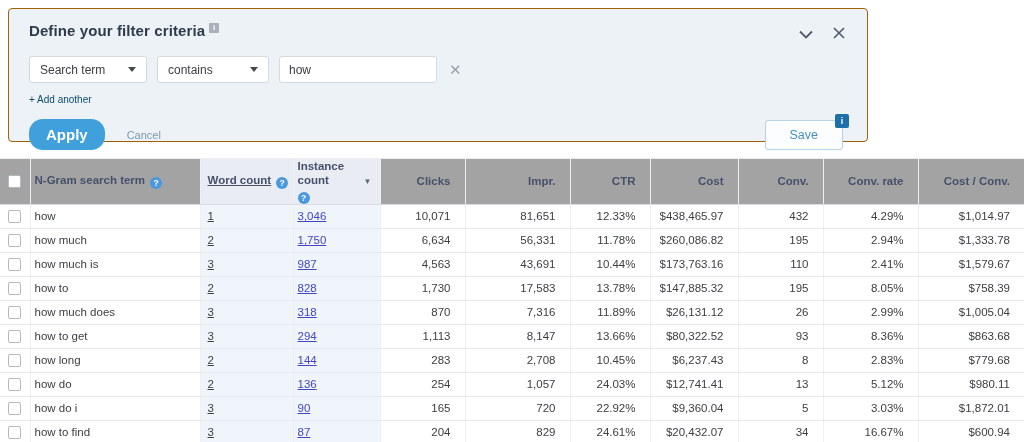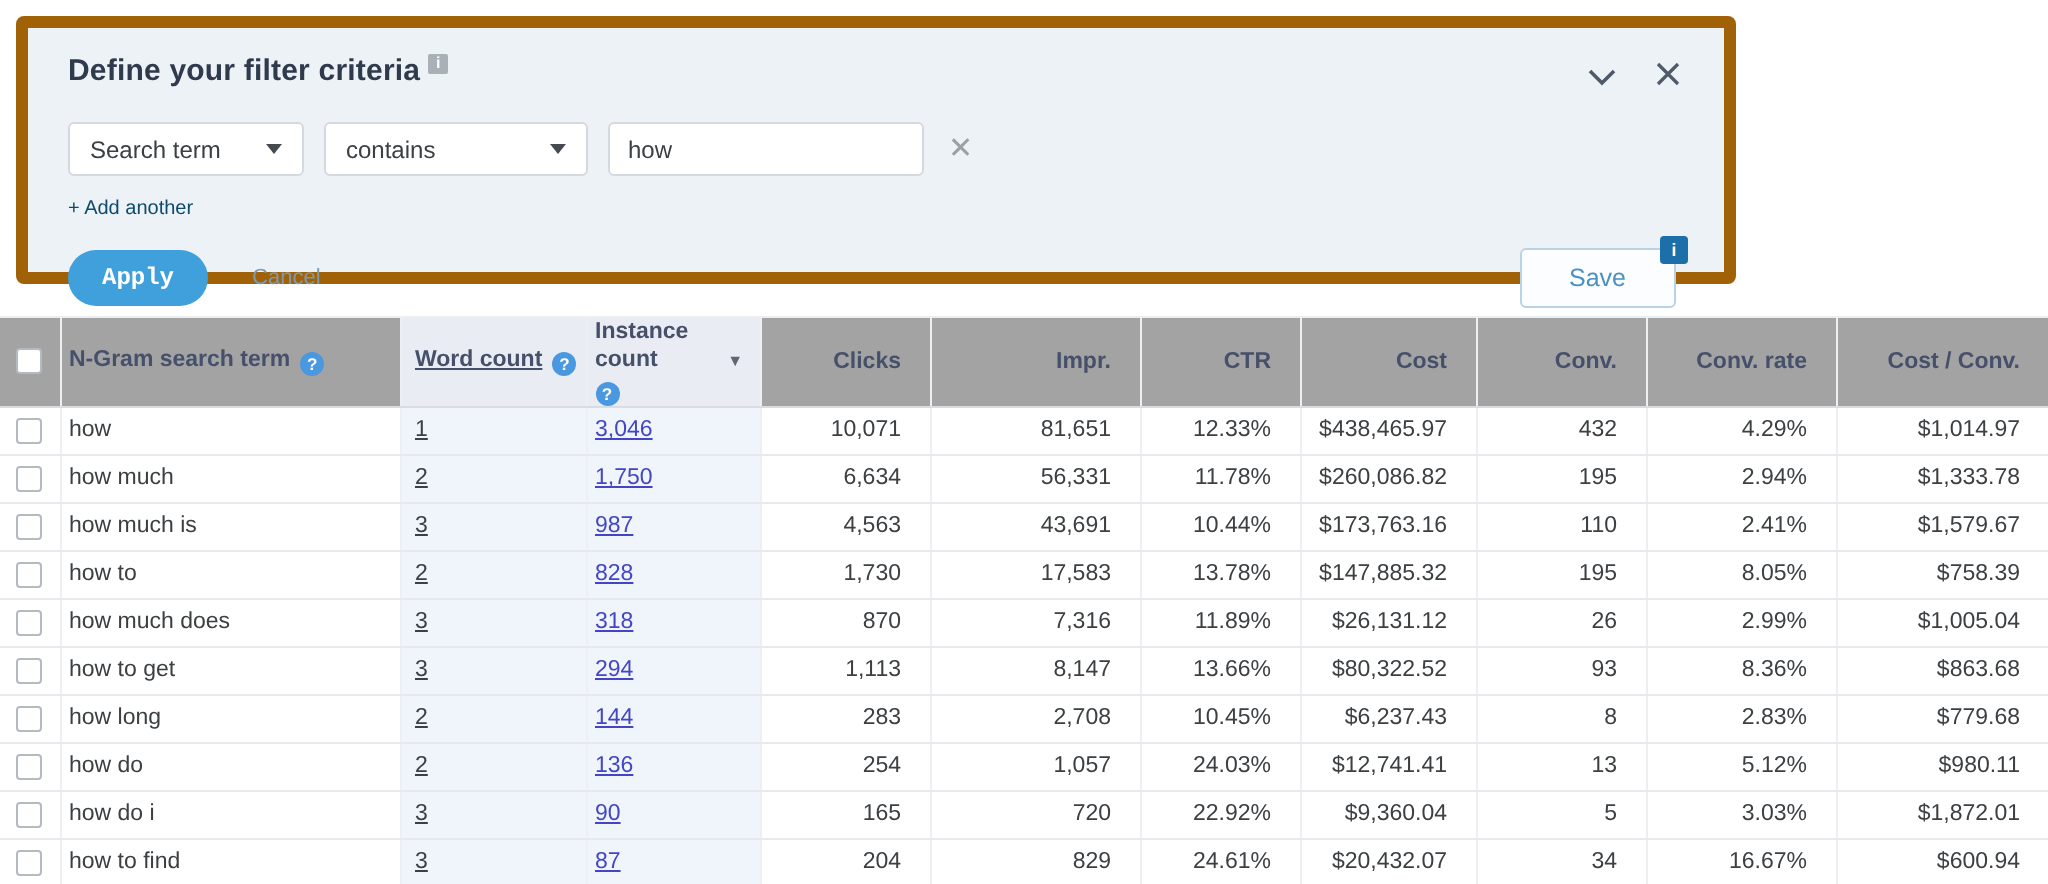--- a/index.html
+++ b/index.html
@@ -2,60 +2,60 @@
 <html><head>
 <meta charset="utf-8">
 <style>
   * { margin: 0; padding: 0; box-sizing: border-box; }
   html, body { width: 1024px; height: 442px; background: #ffffff;
     font-family: "Liberation Sans", "DejaVu Sans", sans-serif; color: #3c4043; overflow: hidden; }
 
   
   .filter-panel {
     position: absolute; left: 8px; top: 8px; width: 860px; height: 134px;
-    background: #edf2f7; border: 6px solid #a16207; border-radius: 4px;
+    background: #edf2f7; border: 1px solid #a16207; border-radius: 4px;
     padding: 13px 20px 12px 20px;
   }
   .panel-head { display: flex; align-items: flex-start; justify-content: space-between; }
   .panel-title { font-size: 15px; font-weight: bold; color: #2f3a4d; letter-spacing: .1px; }
   .title-info-badge {
     display: inline-block; width: 10px; height: 10px; background: #a9b0b8; color: #fff;
     font-size: 8px; line-height: 10px; text-align: center; font-weight: bold;
     border-radius: 1px; vertical-align: 6px; margin-left: 4px;
   }
   .head-icons { display: flex; align-items: center; gap: 20px; margin-top: 3px; margin-right: 2px; }
   .icon-btn { cursor: pointer; display: inline-flex; align-items: center; }
 
   .controls-row { display: flex; align-items: center; margin-top: 13px; gap: 10px; }
   .fake-select {
     height: 27px; background: #fff; border: 1px solid #d4d9df; border-radius: 3px;
     display: flex; align-items: center; justify-content: space-between;
     padding: 0 10px; font-size: 12px; color: #3c4043; cursor: pointer;
   }
   .sel-field { width: 118px; }
-  .sel-op { width: 132px; }
+  .sel-op { width: 112px; }
   .caret-down {
     width: 0; height: 0; border-left: 4px solid transparent; border-right: 4px solid transparent;
     border-top: 5px solid #454a50; margin-left: 8px;
   }
   .value-input {
     width: 158px; height: 27px; border: 1px solid #d4d9df; border-radius: 3px;
     padding: 0 9px; font-size: 12px; color: #3c4043; background: #fff; outline: none;
     font-family: "Liberation Sans", "DejaVu Sans", sans-serif;
   }
   .clear-x { color: #9aa0a6; font-size: 15px; font-weight: bold; margin-left: 2px; cursor: pointer; line-height: 1; }
 
   .add-another { display: inline-block; margin-top: 11px; font-size: 10px; color: #0c4a6e; cursor: pointer; text-align: center; }
 
   .actions-row { display: flex; align-items: center; justify-content: space-between; margin-top: 12px; }
   .actions-left { display: flex; align-items: center; gap: 22px; }
   .apply-btn {
-    background: #3fa0dc; color: #fff; font-size: 12px; font-weight: bold;
+    background: #3fa0dc; color: #fff; font-size: 15px; font-weight: bold;
     border: none; border-radius: 14px; padding: 7px 17px; cursor: pointer;
-    font-family: Liberation Mono, monospace;
+    font-family: Liberation Sans, sans-serif;
   }
   .cancel-link { font-size: 11px; color: #7e9ab0; cursor: pointer; }
   .save-btn {
     position: relative; background: #fbfdfe; border: 1px solid #b9d2e6; color: #4a90c2;
     font-size: 12.5px; border-radius: 3px; padding: 7px 24px; cursor: pointer; margin-right: 4px;
     font-family: "Liberation Sans", "DejaVu Sans", sans-serif;
   }
   .save-info-badge {
     position: absolute; top: -7px; right: -7px; width: 14px; height: 14px;
     background: #1c6fa9; color: #fff; font-size: 9px; line-height: 14px; font-weight: bold;

